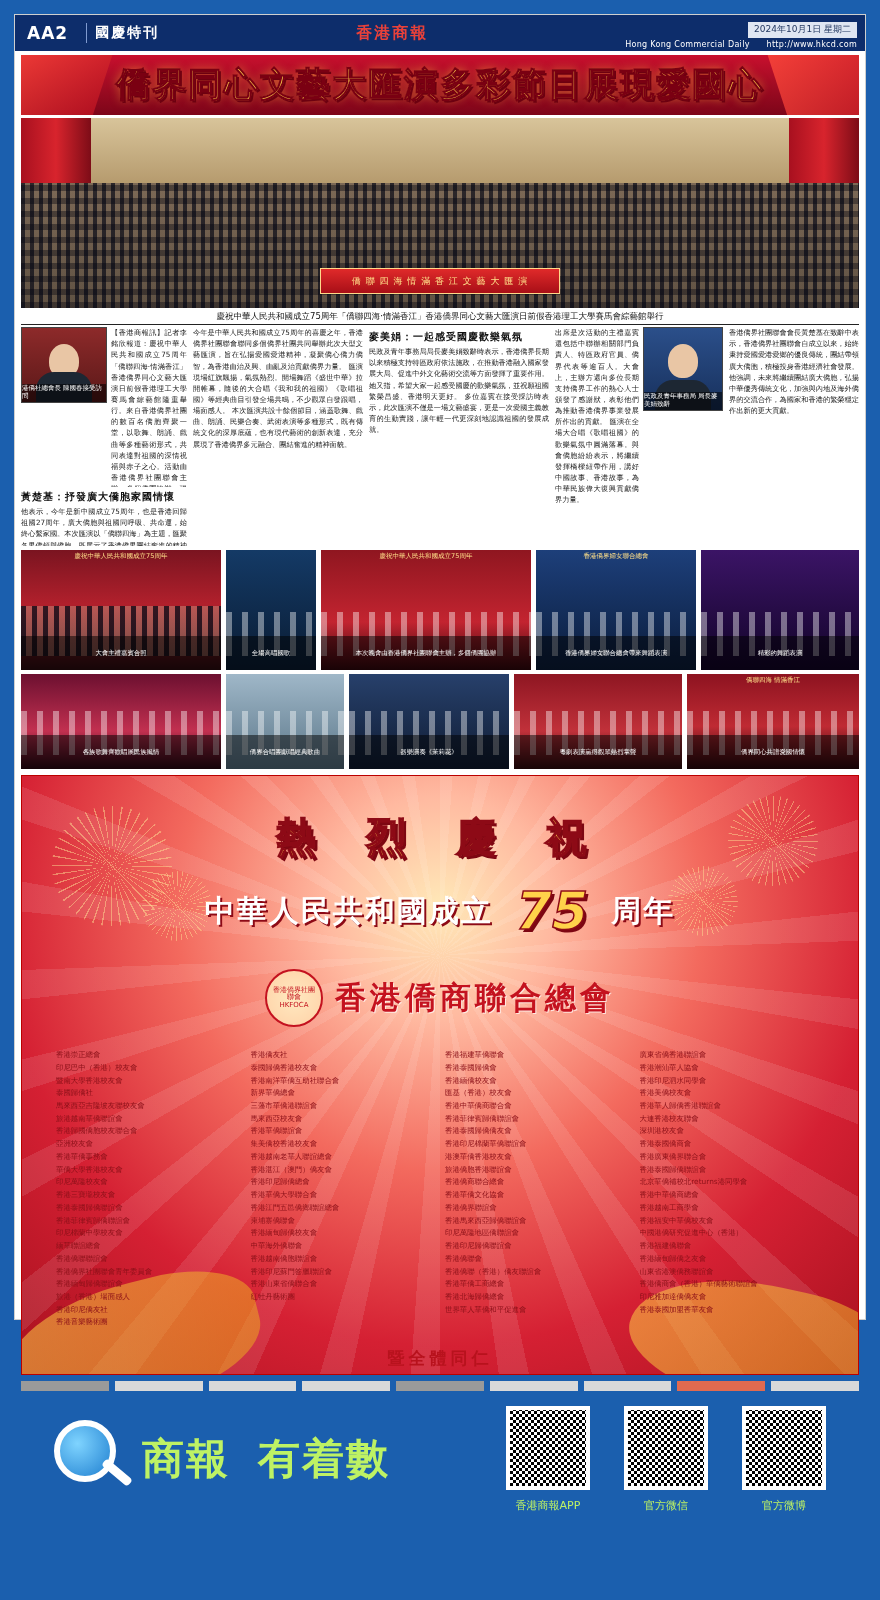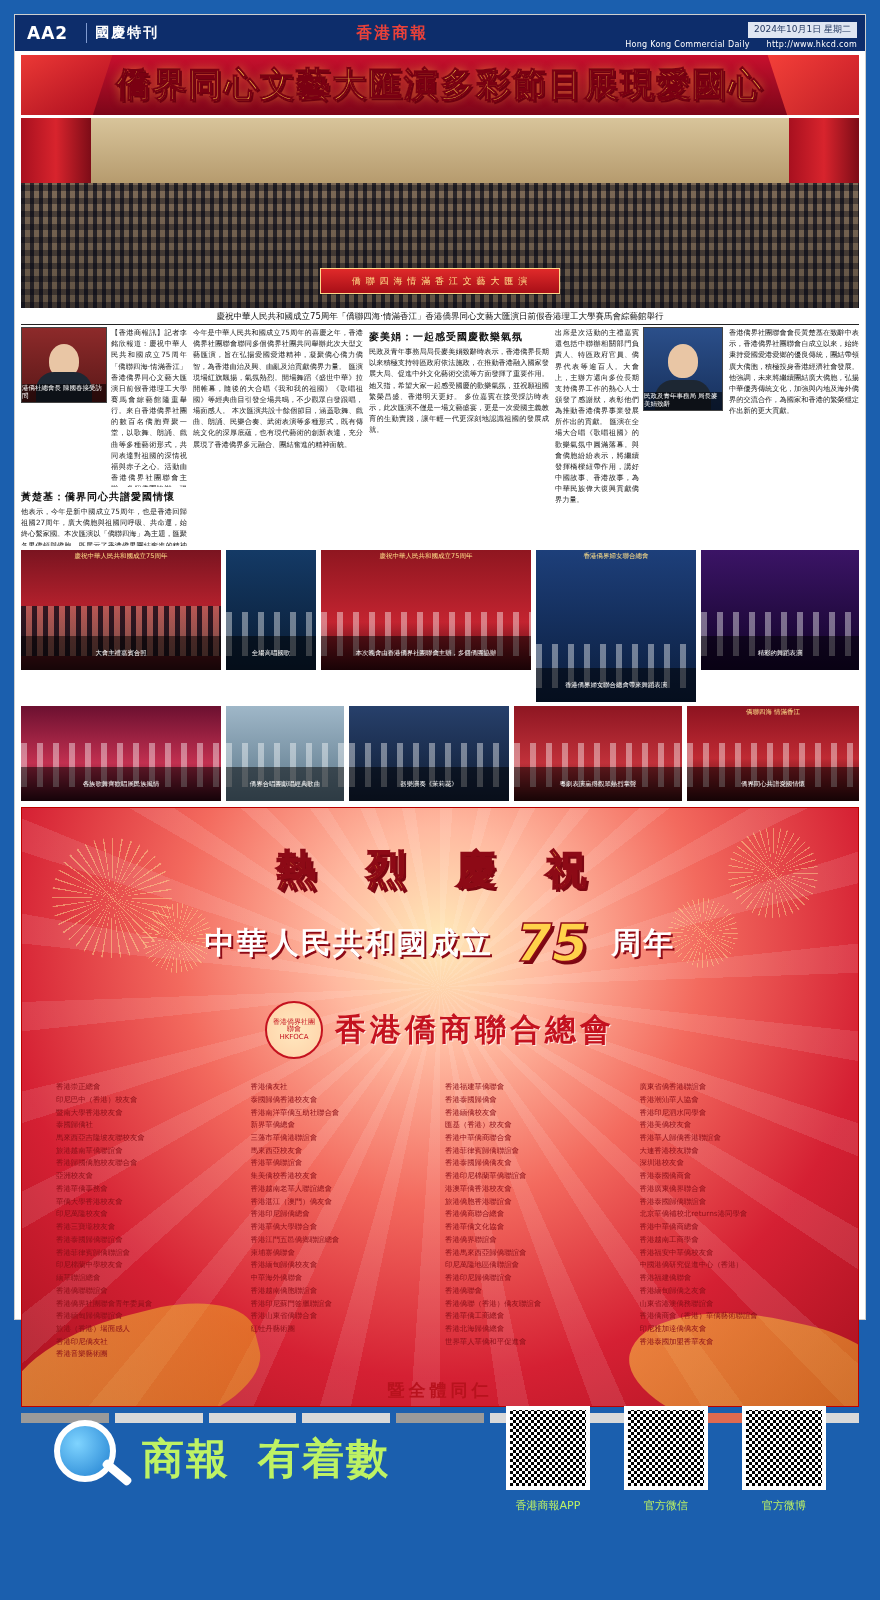--- a/index.html
+++ b/index.html
@@ -167,21 +167,21 @@
     position:absolute; top:2px; left:4px; right:4px;
     font-size:6.5px; color:#ffe08a; text-align:center;
     white-space:nowrap; overflow:hidden;
   }
   .ph.a { flex:0 0 200px; height:120px;
     background:linear-gradient(180deg,#7a1420 0%,#b1202c 45%,#2d0c10 100%); }
   .ph.b { flex:0 0 90px; height:120px;
     background:linear-gradient(180deg,#143a66,#0a1c33); }
   .ph.c { flex:1; height:120px;
     background:linear-gradient(180deg,#8f1620,#c32430 60%,#33070c); }
-  .ph.d { flex:0 0 160px; height:152px;
+  .ph.d { flex:0 0 160px; height:120px;
     background:linear-gradient(180deg,#1d3f7a,#0b1d3c); }
   .ph.e { flex:0 0 158px; height:120px;
     background:linear-gradient(180deg,#3b1466,#120428); }
 
   .ph.f { flex:0 0 200px; height:95px;
     background:linear-gradient(180deg,#6c1030,#c23050 60%,#2a0612); }
   .ph.g { flex:0 0 118px; height:95px;
     background:linear-gradient(180deg,#9fb7c8,#5c7789); }
   .ph.h { flex:0 0 160px; height:95px;
     background:linear-gradient(180deg,#27406b,#101d34); }
@@ -355,21 +355,21 @@
 
     <div class="article">
       <div class="col c1">
         <div class="portrait">
           <div class="face"></div>
           <div class="body"></div>
           <div class="pcap">港僑社總會長
 陳國春接受訪問</div>
         </div>
         <div class="colbody">【香港商報訊】記者李銘欣報道：慶祝中華人民共和國成立75周年「僑聯四海·情滿香江」香港僑界同心文藝大匯演日前假香港理工大學賽馬會綜藝館隆重舉行。來自香港僑界社團的數百名僑胞齊聚一堂，以歌舞、朗誦、戲曲等多種藝術形式，共同表達對祖國的深情祝福與赤子之心。活動由香港僑界社團聯會主辦，多個僑團協辦，現場氣氛熱烈，掌聲不斷。</div>
-        <div class="subhead">黃楚基：僑界同心共譜愛國情懷</div>
+        <div class="subhead">黃楚基：抒發廣大僑胞家國情懷</div>
         <div class="colbody" style="height:40px">他表示，今年是新中國成立75周年，也是香港回歸祖國27周年，廣大僑胞與祖國同呼吸、共命運，始終心繫家國。本次匯演以「僑聯四海」為主題，匯聚各界僑領與僑胞，既展示了香港僑界團結奮進的精神風貌，也抒發了廣大僑胞的家國情懷。</div>
       </div>
 
       <div class="col c2">
         <div class="colbody" style="height:215px">今年是中華人民共和國成立75周年的喜慶之年，香港僑界社團聯會聯同多個僑界社團共同舉辦此次大型文藝匯演，旨在弘揚愛國愛港精神，凝聚僑心僑力僑智，為香港由治及興、由亂及治貢獻僑界力量。
 
 匯演現場紅旗飄揚，氣氛熱烈。開場舞蹈《盛世中華》拉開帷幕，隨後的大合唱《我和我的祖國》《歌唱祖國》等經典曲目引發全場共鳴，不少觀眾自發跟唱，場面感人。
 
 本次匯演共設十餘個節目，涵蓋歌舞、戲曲、朗誦、民樂合奏、武術表演等多種形式，既有傳統文化的深厚底蘊，也有現代藝術的創新表達，充分展現了香港僑界多元融合、團結奮進的精神面貌。</div>
       </div>

